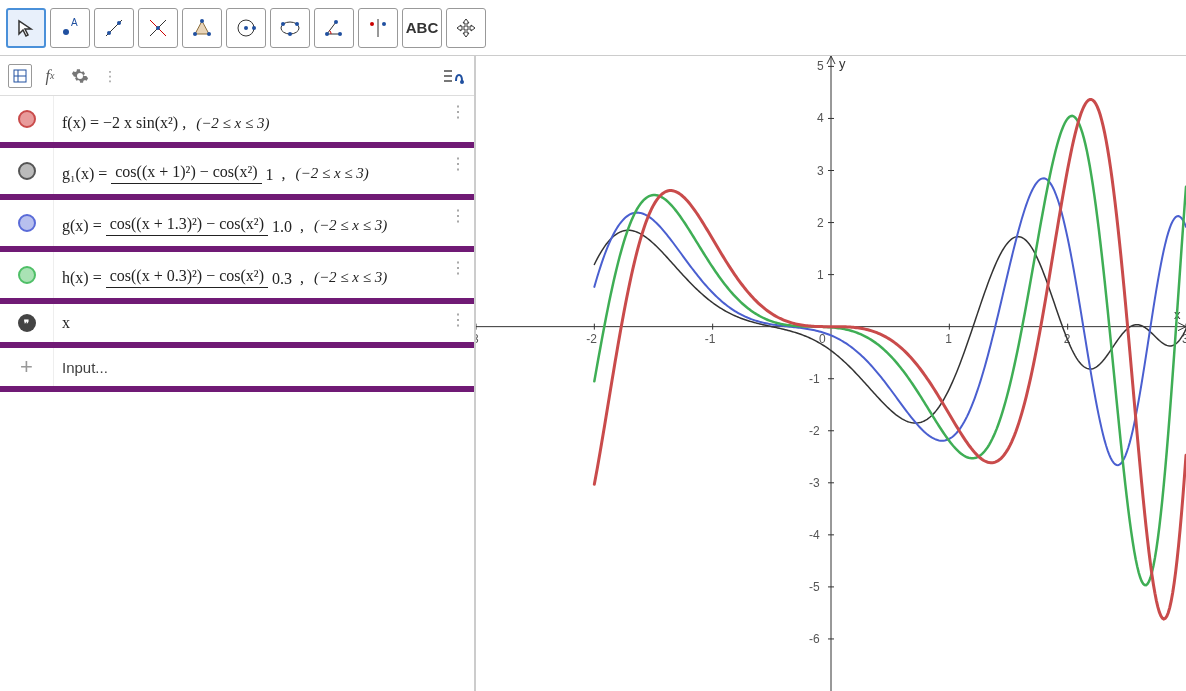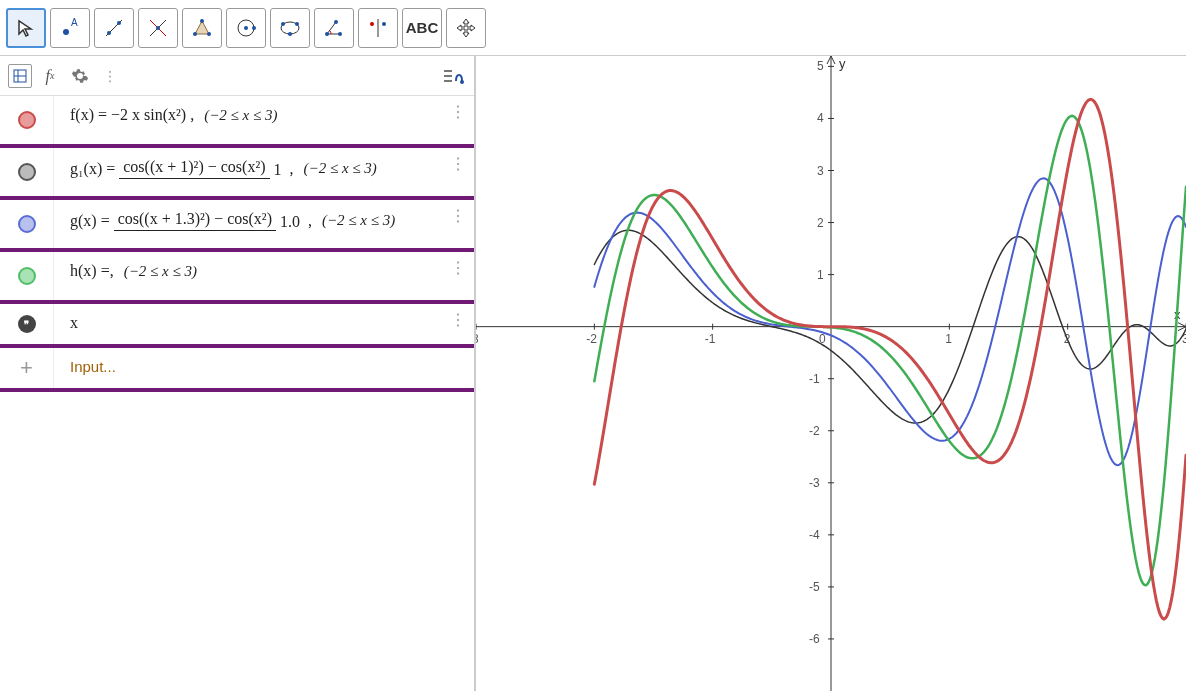--- a/index.html
+++ b/index.html
@@ -64,25 +64,24 @@
   border-radius: 2px;
 }
 .hdr-btn.boxed { border:1px solid #999; }
 .spacer { flex: 1; }
 .algebra-list {
   flex: 1;
   overflow: auto;
 }
 .alg-row {
   display: flex;
-  align-items: flex-start;
-  border-bottom: 4px solid #701a75;
+  align-items: flex-end;
+  border-bottom: 6px solid #701a75;
   position: relative;
   min-height: 52px;
-  gap: 8px;
 }
 .alg-indicator {
   width: 54px;
   display: flex;
   align-items: center;
   justify-content: center;
   align-self: stretch;
   border-right: 1px solid #eee;
 }
 .dot {
@@ -116,21 +115,21 @@
   top: 6px;
   color: #999;
   cursor: pointer;
   font-size: 16px;
   letter-spacing: -2px;
 }
 .quote-ico {
   width:18px;height:18px;border-radius:50%;background:#444;color:#fff;display:flex;align-items:center;justify-content:center;font-size:10px;font-weight:bold;
 }
 .plus-ico { color:#999; font-size:22px; font-weight:300; }
-.input-ph { color:#a16207; font-family:Arial,sans-serif; font-size:15px; }
+.input-ph { color:#404040; font-family:Arial,sans-serif; font-size:15px; }
 .graph {
   flex: 1;
   position: relative;
 }
 svg text.tick { font-size: 12px; fill: #555; font-family: Arial; }
 </style>
 </head>
 <body>
 
 <div class="toolbar">
@@ -283,20 +282,24 @@
         <span class="kebab">⋮</span>
       </div>
 
       <div class="alg-row">
         <div class="alg-indicator">
             <span class="dot" style="background:#a9e2b4;border-color:#4fbf67"></span>
           </div>
         <div class="alg-expr">
           <span style="display:inline-flex;align-items:center">
             <span>h(x)  = </span>
+            <span class="frac">
+                <span class="num">cos((x + 0.3)²) − cos(x²)</span>
+                <span class="den">0.3</span>
+              </span>
             <span> ,</span>
           </span>
           <span class="cond">(−2 ≤ x ≤ 3)</span>
         </div>
         <span class="kebab">⋮</span>
       </div>
 
       <div class="alg-row" style="min-height:44px">
         <div class="alg-indicator">
             <span class="quote-ico">❞</span>

